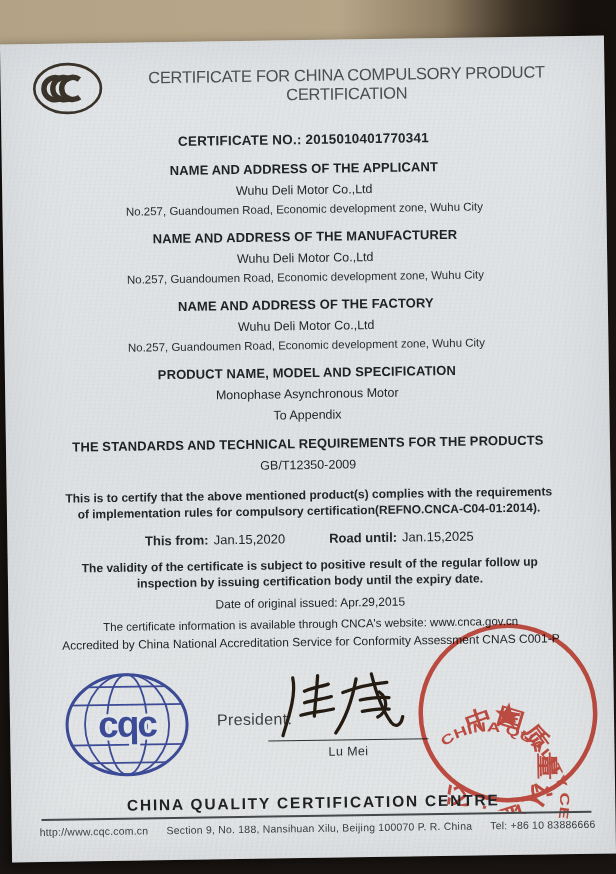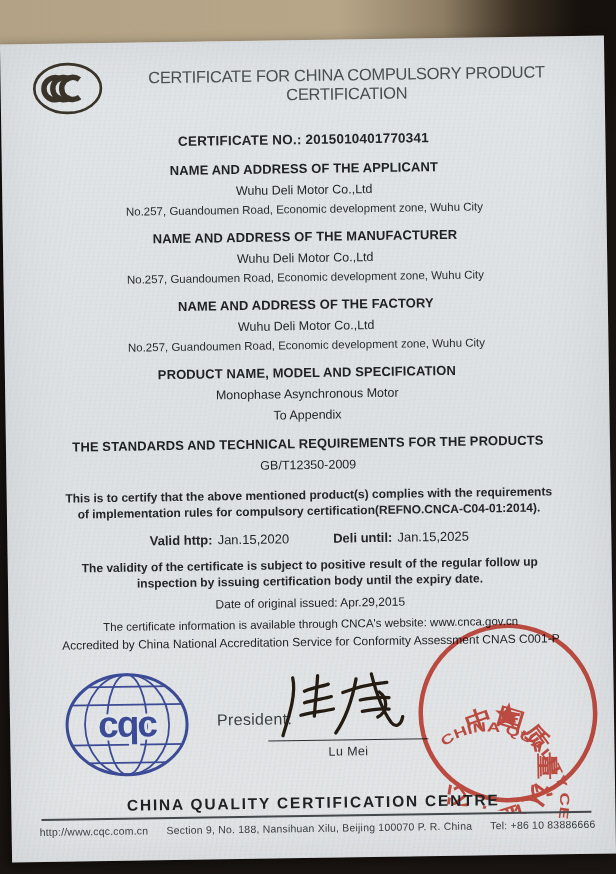--- a/index.html
+++ b/index.html
@@ -99,22 +99,22 @@
       <div class="sec-h">PRODUCT NAME, MODEL AND SPECIFICATION</div>
       <div class="sec-name">Monophase Asynchronous Motor</div>
       <div class="sec-name">To Appendix</div>
 
       <div class="sec-h">THE STANDARDS AND TECHNICAL REQUIREMENTS FOR THE PRODUCTS</div>
       <div class="sec-name">GB/T12350-2009</div>
 
       <div class="certify">This is to certify that the above mentioned product(s) complies with the requirements of implementation rules for compulsory certification(REFNO.CNCA-C04-01:2014).</div>
 
       <div class="valid-row">
-        <span><b>Valid http:</b><span>Jan.15,2020</span></span>
-        <span><b>Deli until:</b><span>Jan.15,2025</span></span>
+        <span><b>This from:</b><span>Jan.15,2020</span></span>
+        <span><b>Road until:</b><span>Jan.15,2025</span></span>
       </div>
 
       <div class="validity-note">The validity of the certificate is subject to positive result of the regular follow up inspection by issuing certification body until the expiry date.</div>
       <div class="date-issued">Date of original issued: Apr.29,2015</div>
       <div class="cnca">The certificate information is available through CNCA's website: www.cnca.gov.cn</div>
       <div class="accred">Accredited by China National Accreditation Service for Conformity Assessment CNAS C001-P</div>
     </div>
 
     <svg class="cqc-logo" viewBox="0 0 130 112">
       <defs>

